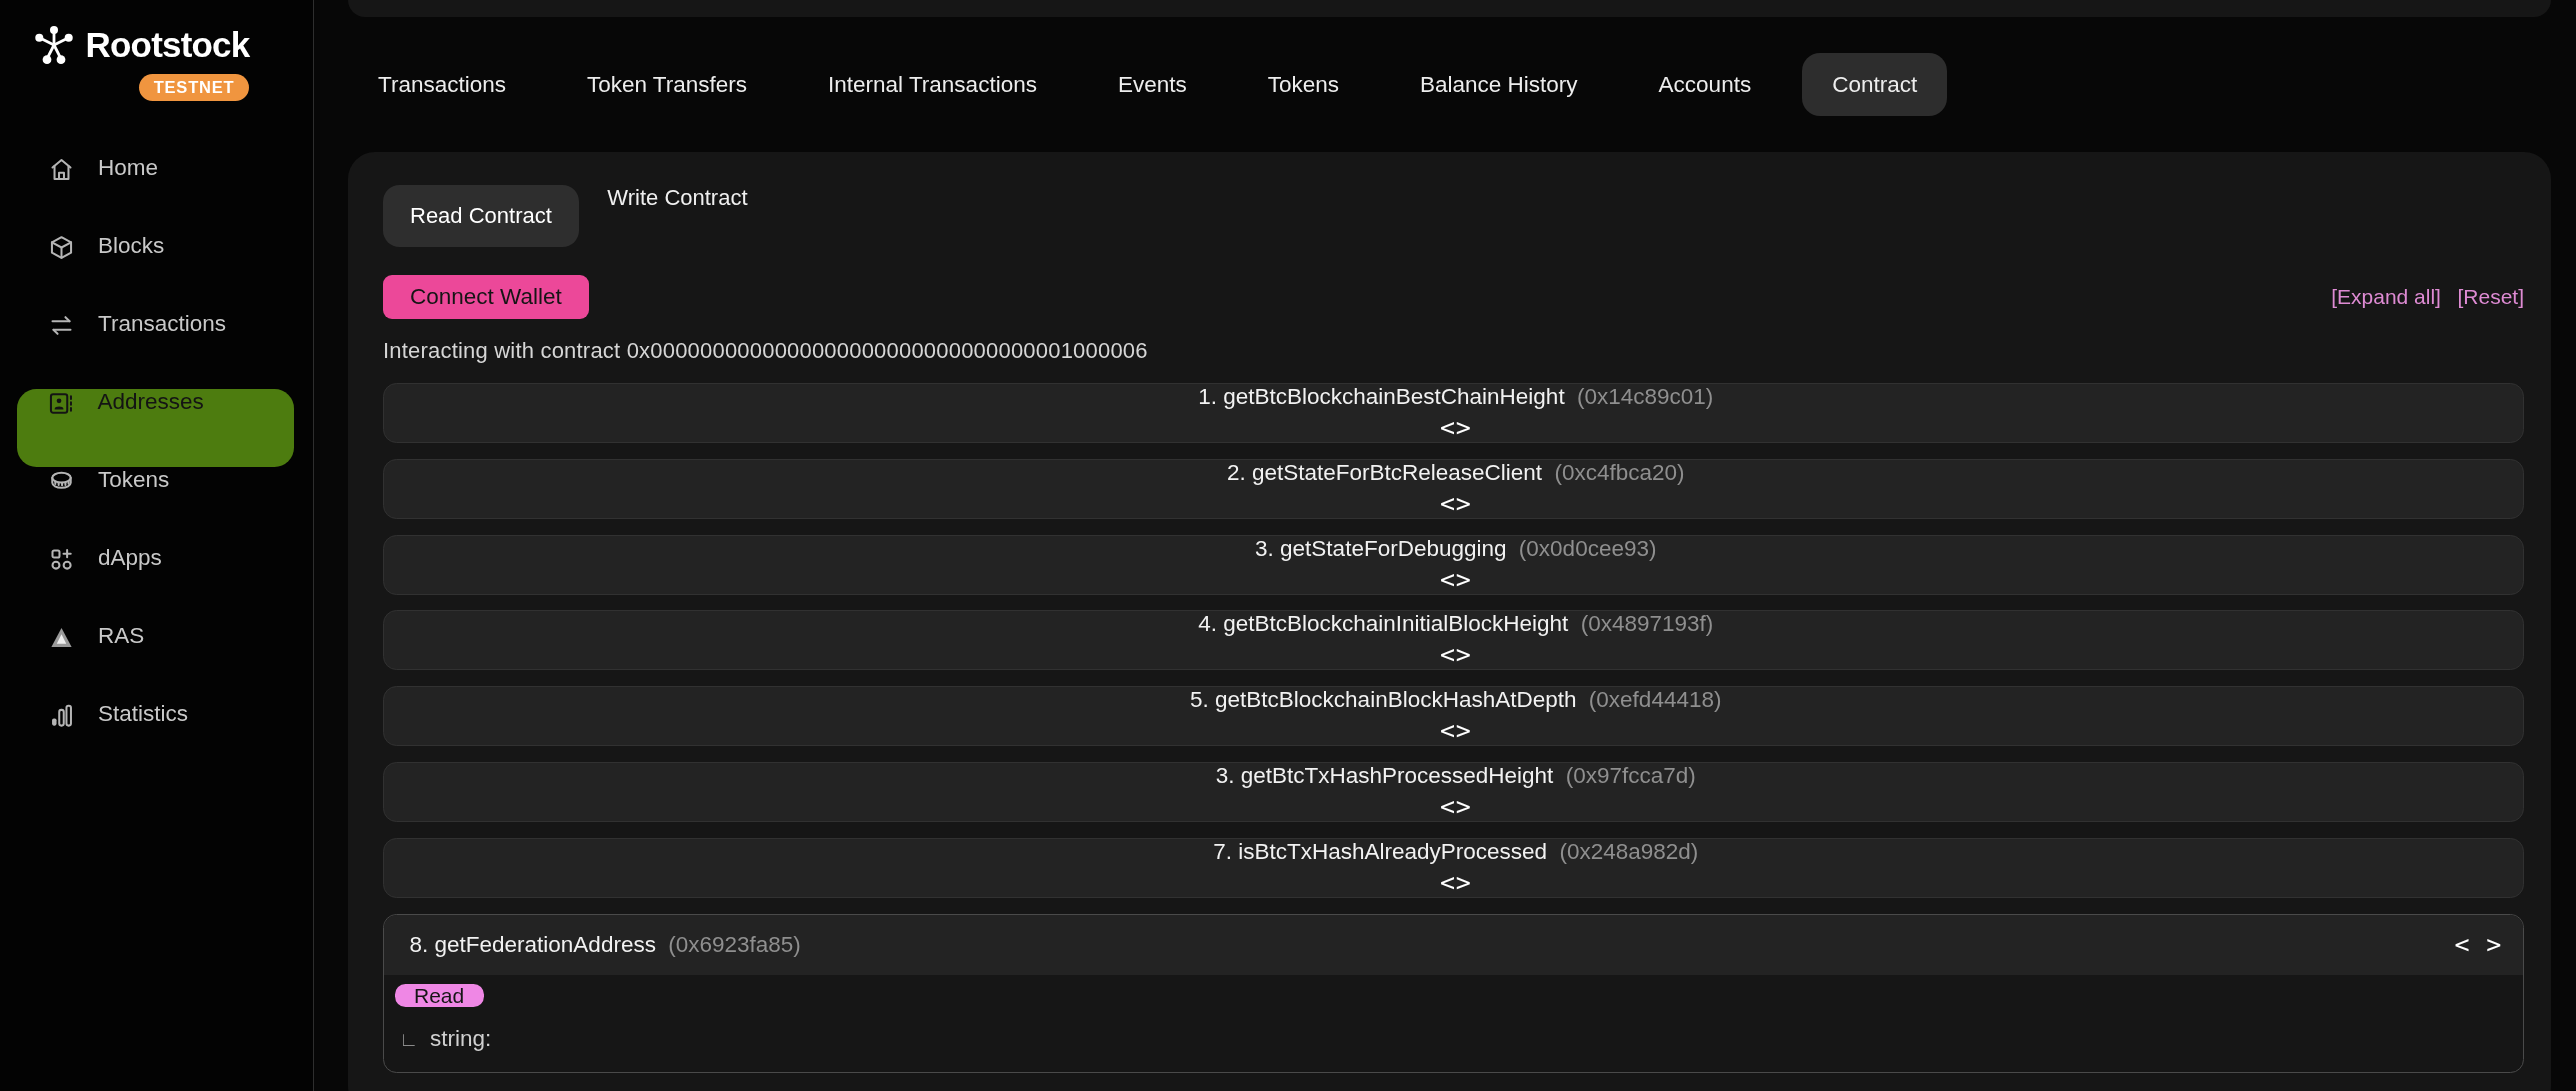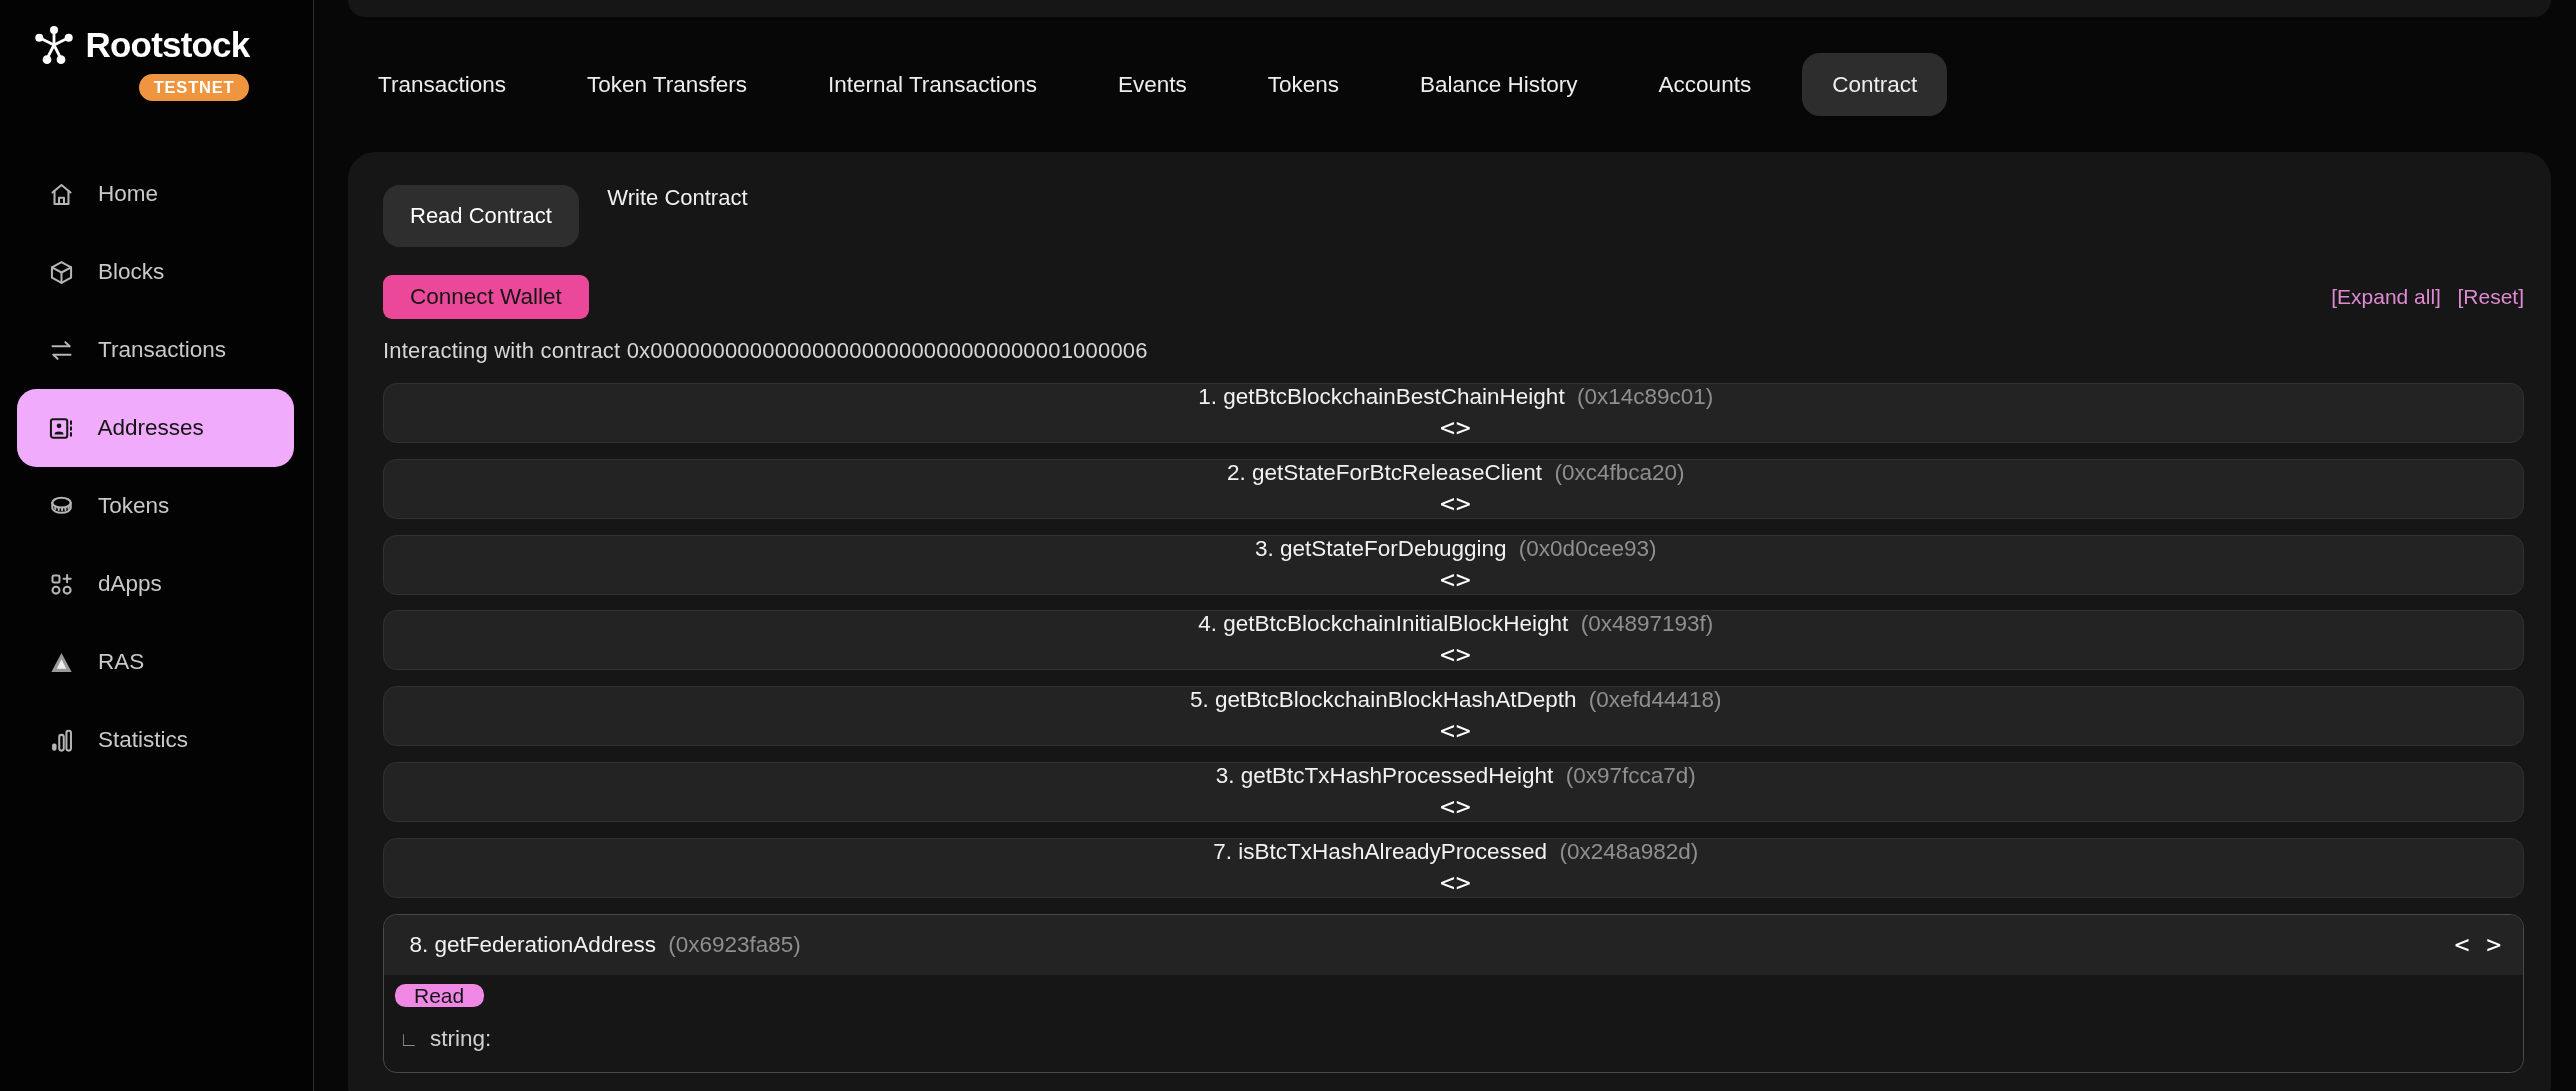--- a/index.html
+++ b/index.html
@@ -21,28 +21,28 @@
   .logo-mark { width:42px; height:44px; display:block; }
   .logo-text { color:#fff; font-size:35px; font-weight:700; letter-spacing:-0.8px; }
   .testnet-badge {
     display:inline-block; margin-top:7.5px; margin-left:1.5px;
     background:#F0953F; color:#fff; font-weight:700;
     font-size:16.5px; letter-spacing:0.8px;
     padding:3.8px 15px 4.5px; border-radius:750px;
   }
   .side-menu { position:absolute; left:0; right:0; top:155px; display:flex; flex-direction:column; }
   .side-item {
-    height:78px; display:flex; align-items:center; gap:22.5px;
+    height:78px; display:flex; gap:22.5px;
     padding-left:47px; cursor:pointer; color:#c9c9c9; font-size:22.5px;
   }
   .side-item .side-icon { width:28.5px; height:28.5px; display:flex; align-items:center; justify-content:center; flex-shrink:0; }
   .side-item svg { width:27px; height:27px; stroke:#b5b5b5; fill:none; stroke-width:1.8; stroke-linecap:round; stroke-linejoin:round; }
   .side-item.active {
     margin:0 19px 0 16.5px; padding-left:30px; border-radius:19.5px;
-    background:#f0abfc; color:#141414; font-weight:500;
+    background:#4d7c0f; color:#141414; font-weight:500;
   }
   .side-item.active svg { stroke:#141414; }
   .side-item.active svg .fillpart { fill:#141414; stroke:none; }
   .side-item svg .fillgray { fill:#b5b5b5; stroke:none; }
 
   
   .top-strip {
     position:absolute; left:348px; top:0; width:2203px; height:16.5px;
     background:#161616; border-radius:0 0 18px 18px;
   }

